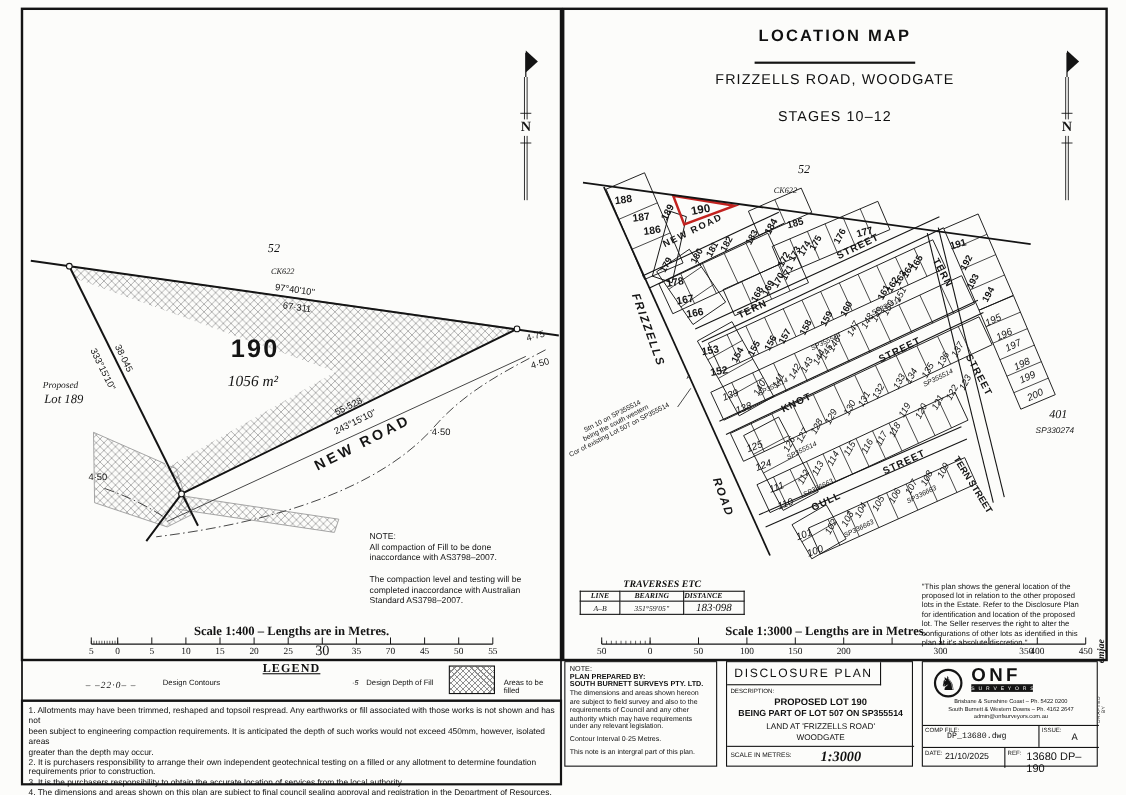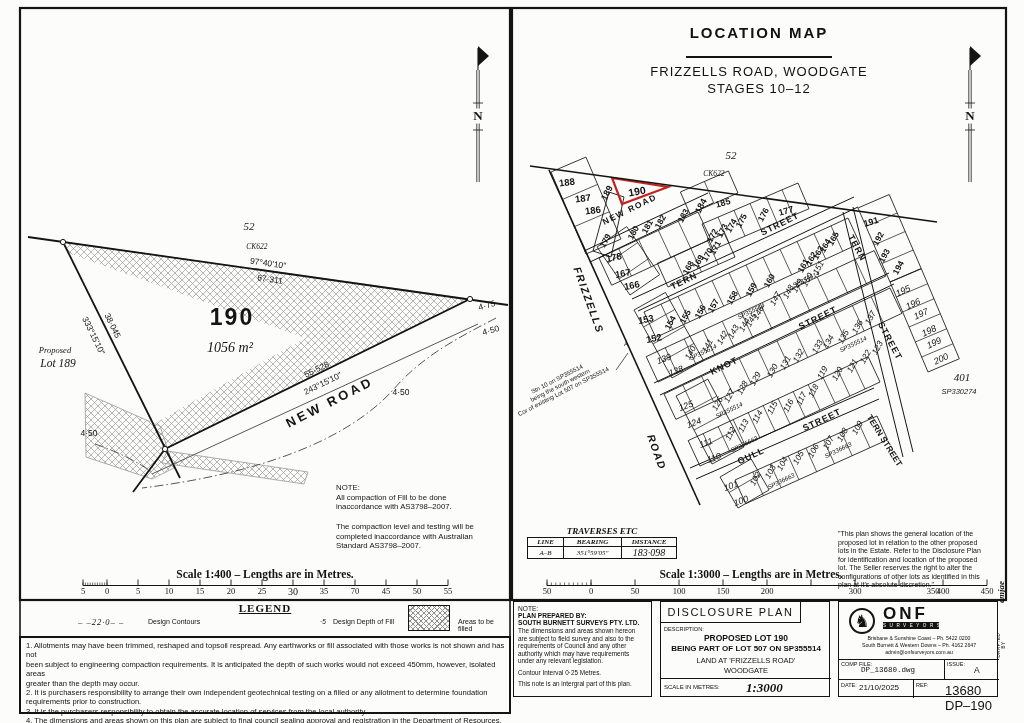--- a/index.html
+++ b/index.html
@@ -259,21 +259,21 @@
 The compaction level and testing will be
 completed inaccordance with Australian
 Standard AS3798–2007.</div>
       <div class="lbl serif" style="left: 83px; top: 592px; font-size: 8.5px; line-height: 1.15; transform: translate(-50%, -50%) rotate(0deg); text-align: center;">5</div>
       <div class="lbl serif" style="left: 107px; top: 592px; font-size: 8.5px; line-height: 1.15; transform: translate(-50%, -50%) rotate(0deg); text-align: center;">0</div>
       <div class="lbl serif" style="left: 138px; top: 592px; font-size: 8.5px; line-height: 1.15; transform: translate(-50%, -50%) rotate(0deg); text-align: center;">5</div>
       <div class="lbl serif" style="left: 169px; top: 592px; font-size: 8.5px; line-height: 1.15; transform: translate(-50%, -50%) rotate(0deg); text-align: center;">10</div>
       <div class="lbl serif" style="left: 200px; top: 592px; font-size: 8.5px; line-height: 1.15; transform: translate(-50%, -50%) rotate(0deg); text-align: center;">15</div>
       <div class="lbl serif" style="left: 231px; top: 592px; font-size: 8.5px; line-height: 1.15; transform: translate(-50%, -50%) rotate(0deg); text-align: center;">20</div>
       <div class="lbl serif" style="left: 262px; top: 592px; font-size: 8.5px; line-height: 1.15; transform: translate(-50%, -50%) rotate(0deg); text-align: center;">25</div>
-      <div class="lbl serif" style="left: 293px; top: 592px; font-size: 10px; line-height: 1.15; transform: translate(-50%, -50%) rotate(0deg); text-align: center;">30</div>
+      <div class="lbl serif" style="left: 293px; top: 592px; font-size: 13px; line-height: 1.15; transform: translate(-50%, -50%) rotate(0deg); text-align: center;">30</div>
       <div class="lbl serif" style="left: 324px; top: 592px; font-size: 8.5px; line-height: 1.15; transform: translate(-50%, -50%) rotate(0deg); text-align: center;">35</div>
       <div class="lbl serif" style="left: 355px; top: 592px; font-size: 8.5px; line-height: 1.15; transform: translate(-50%, -50%) rotate(0deg); text-align: center;">70</div>
       <div class="lbl serif" style="left: 386px; top: 592px; font-size: 8.5px; line-height: 1.15; transform: translate(-50%, -50%) rotate(0deg); text-align: center;">45</div>
       <div class="lbl serif" style="left: 417px; top: 592px; font-size: 8.5px; line-height: 1.15; transform: translate(-50%, -50%) rotate(0deg); text-align: center;">50</div>
       <div class="lbl serif" style="left: 448px; top: 592px; font-size: 8.5px; line-height: 1.15; transform: translate(-50%, -50%) rotate(0deg); text-align: center;">55</div>
       <div class="lbl serif" style="left: 265px; top: 575px; font-size: 11.5px; font-weight: 700; line-height: 1.15; transform: translate(-50%, -50%) rotate(0deg); text-align: center;">Scale 1:400  –  Lengths are in Metres.</div>
       <div class="lbl serif" style="left: 731px; top: 155px; font-size: 11px; font-style: italic; line-height: 1.15; transform: translate(-50%, -50%) rotate(0deg); text-align: center;">52</div>
       <div class="lbl serif" style="left: 714px; top: 174px; font-size: 7.5px; font-style: italic; line-height: 1.15; transform: translate(-50%, -50%) rotate(0deg); text-align: center;">CK622</div>
       <div class="lbl serif" style="left: 970px; top: 116px; font-size: 13px; font-weight: 700; line-height: 1.15; background: rgb(252, 252, 250); padding: 0px 2px; transform: translate(-50%, -50%) rotate(0deg); text-align: center;">N</div>
       <div class="lbl" style="left: 567px; top: 183px; font-size: 9.5px; font-weight: 700; line-height: 1.15; transform: translate(-50%, -50%) rotate(-8deg); text-align: center;">188</div>
@@ -415,39 +415,39 @@
       <div class="lbl serif" style="left: 943px; top: 592px; font-size: 8.5px; line-height: 1.15; transform: translate(-50%, -50%) rotate(0deg); text-align: center;">400</div>
       <div class="lbl serif" style="left: 987px; top: 592px; font-size: 8.5px; line-height: 1.15; transform: translate(-50%, -50%) rotate(0deg); text-align: center;">450</div>
       <div class="lbl serif" style="left: 751px; top: 575px; font-size: 11.5px; font-weight: 700; line-height: 1.15; transform: translate(-50%, -50%) rotate(0deg); text-align: center;">Scale 1:3000  –  Lengths are in Metres.</div>
       <div class="lbl" style="left: 1001px; top: 645px; font-size: 4.5px; letter-spacing: 0.5px; line-height: 1.15; transform: translate(-50%, -50%) rotate(-90deg); text-align: center;">DRAFTED BY</div>
       <div class="lbl serif" style="left: 1001px; top: 592px; font-size: 9px; font-weight: 700; font-style: italic; line-height: 1.15; transform: translate(-50%, -50%) rotate(-90deg); text-align: center;">emjae</div>
     </div>
 
 <div class="abs ctr" style="left:512px;top:24px;width:494px">
   <div style="display:inline-block;font-size:15px;font-weight:700;letter-spacing:2px;border-bottom:2px solid #141414;padding:0 4px 15px">LOCATION MAP</div>
   <div style="font-size:13px;letter-spacing:1px;margin-top:6px">FRIZZELLS ROAD, WOODGATE</div>
-  <div style="font-size:13px;letter-spacing:1px;margin-top:2px">STAGES 10–12</div>
+  <div style="font-size:13px;letter-spacing:1px;margin-top:19px">STAGES 10–12</div>
 </div>
 
 <div class="abs" style="left:838px;top:530px;width:172px;font-size:7px;line-height:1.22;white-space:pre-line">"This plan shows the general location of the
 proposed lot in relation to the other proposed
 lots in the Estate. Refer to the Disclosure Plan
 for identification and location of the proposed
 lot. The Seller reserves the right to alter the
 configurations of other lots as identified in this
 plan at it's absolute discretion."</div>
 
 <div class="abs" style="left:527px;top:526px;width:150px">
   <div class="serif ctr" style="font-size:9px;font-style:italic;font-weight:700">TRAVERSES ETC</div>
   <table style="border-collapse:collapse;width:100%;margin-top:1px">
     <tbody>
           <tr>
       <td class="serif" style="border:1.4px solid #141414;font-size:7px;font-style:italic;font-weight:700;text-align:center;width:36px">LINE</td>
       <td class="serif" style="border:1.4px solid #141414;font-size:7px;font-style:italic;font-weight:700;text-align:center;width:58px">BEARING</td>
-      <td class="serif" style="border:1.4px solid #141414;font-size:7px;font-style:italic;font-weight:700;text-align:center">DISTANCE</td>
+      <td class="serif" style="border:1.4px solid #141414;font-size:7px;font-style:italic;font-weight:700;text-align:left">DISTANCE</td>
     </tr>
     <tr>
       <td class="serif" style="border:1px solid #141414;font-size:7px;font-style:italic;text-align:center">A–B</td>
       <td class="serif" style="border:1px solid #141414;font-size:7px;font-style:italic;text-align:center">351°59'05"</td>
       <td class="serif" style="border:1px solid #141414;font-size:10px;font-style:italic;text-align:center">183·098</td>
     </tr>
   </tbody>
       </table>
 </div>
 
@@ -509,17 +509,17 @@
     <span style="position:absolute;left:22px;top:6px;font-size:7.5px;font-family:Liberation Mono, monospace">DP_13680.dwg</span>
     <span style="position:absolute;left:105px;top:0;bottom:0;border-left:1.2px solid #141414"></span>
     <span style="position:absolute;left:108px;top:1px;font-size:5.5px">ISSUE:</span>
     <span style="position:absolute;left:135px;top:5px;font-size:8.5px">A</span>
   </div>
   <div style="position:absolute;left:0;top:77px;width:160px;height:19px;border-top:1.2px solid #141414">
     <span style="position:absolute;left:2px;top:2px;font-size:5.5px">DATE:</span>
     <span style="position:absolute;left:20px;top:3px;font-size:8px">21/10/2025</span>
     <span style="position:absolute;left:74px;top:0;bottom:0;border-left:1.2px solid #141414"></span>
     <span style="position:absolute;left:77px;top:2px;font-size:5.5px">REF:</span>
-    <span style="position:absolute;left:106px;top:3px;font-size:13px">13680 DP–190</span>
+    <span style="position:absolute;left:94px;top:3px;font-size:10px">13680 DP–190</span>
   </div>
 </div>
 
 </div>
 
 </body></html>

